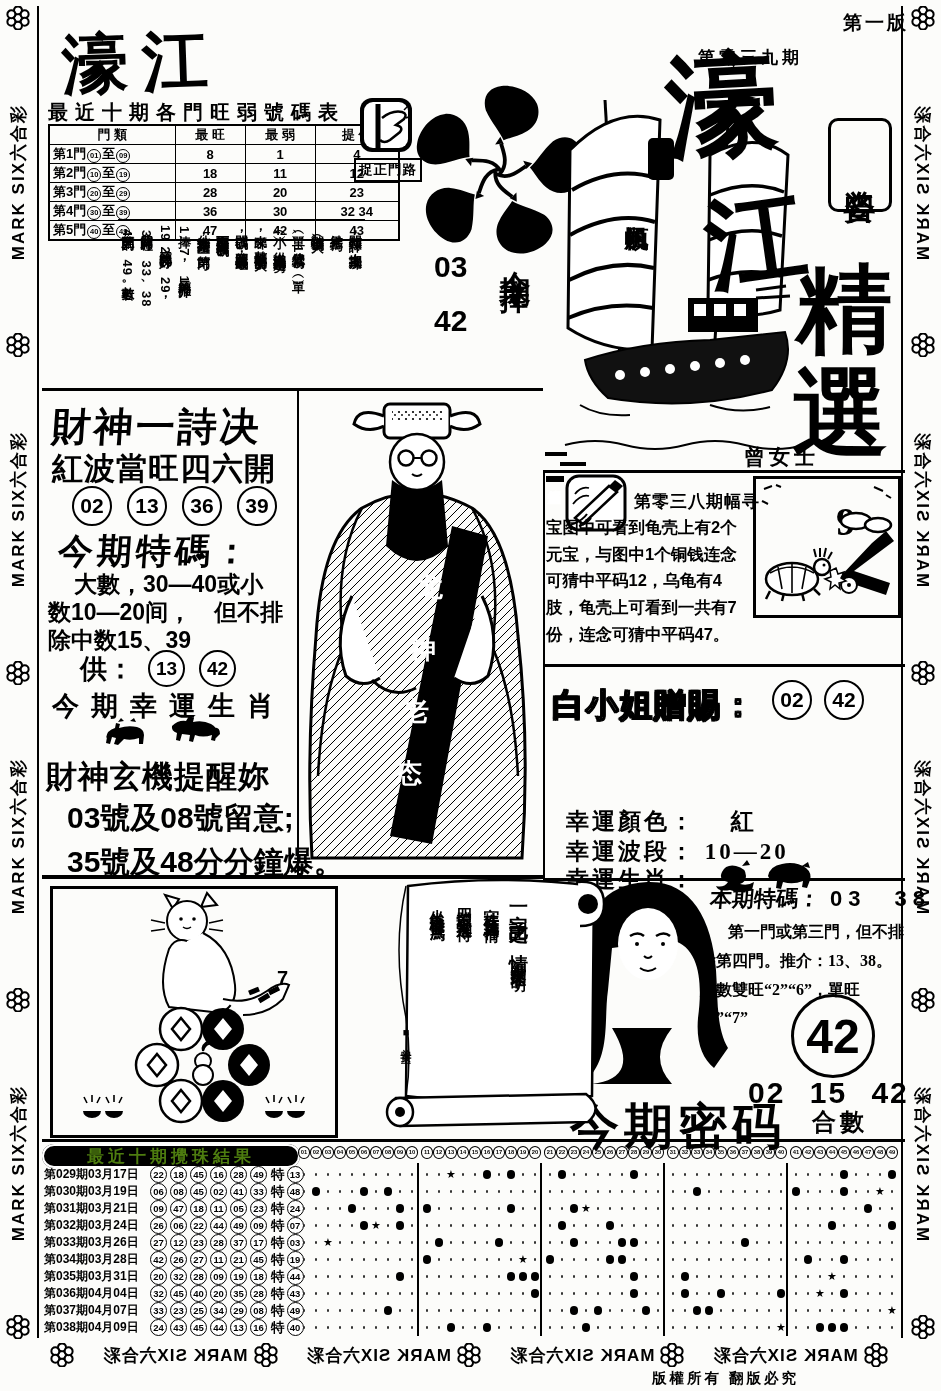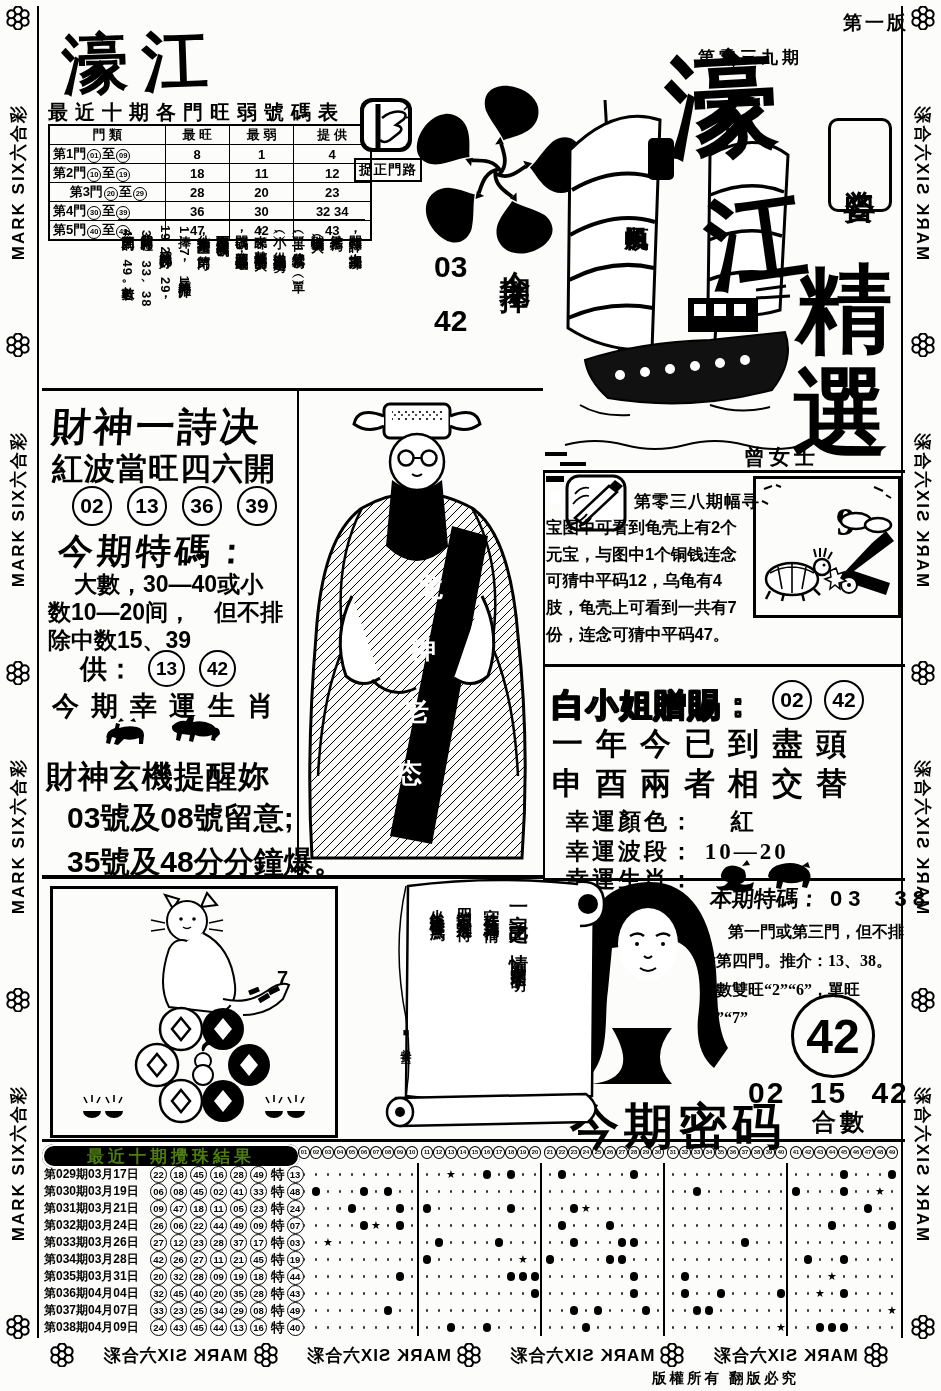--- a/index.html
+++ b/index.html
@@ -14,21 +14,21 @@
   .pre{white-space:pre-line;}
   .line{position:absolute;background:#000;}
   
   .circ{display:inline-flex;align-items:center;justify-content:center;border:2px solid #000;
         border-radius:50%;font-weight:900;background:#fff;}
   .circ.big{width:36px;height:36px;font-size:21px;}
   .circ.mid{width:33px;height:33px;font-size:19px;}
   .tinyc{display:inline-flex;align-items:center;justify-content:center;border:1.2px solid #000;
         border-radius:50%;width:12px;height:12px;font-size:7.5px;font-weight:900;margin:0 1px;}
   
-  table.hot{border-collapse:collapse;width:324px;}
+  table.hot{border-collapse:collapse;width:352px;}
   table.hot td,table.hot th{border:1.8px solid #000;font-size:13px;font-weight:900;
         text-align:center;padding:0;height:16.5px;}
   table.hot{border:2.5px solid #000;}
   
   .bubble{color:#fff;-webkit-text-stroke:1.4px #000;text-shadow:1px 1px 0 #000,-1px 1px 0 #000,1px -1px 0 #000,-1px -1px 0 #000;}
   
   .r-row{display:flex;align-items:center;height:17px;}
   .r-label{width:106px;font-size:12px;font-weight:900;letter-spacing:0;}
   .r-circ{display:inline-flex;align-items:center;justify-content:center;width:15px;height:15px;
           border:1.6px solid #000;border-radius:50%;font-size:9.5px;font-weight:900;margin-right:3px;background:#fff;}
@@ -245,21 +245,21 @@
           <td>1</td>
           <td>4</td>
         </tr>
         <tr>
           <td style="text-align: left; padding-left: 3px;"><span>第2門</span><span class="tinyc">10</span><span>至</span><span class="tinyc">19</span></td>
           <td>18</td>
           <td>11</td>
           <td>12</td>
         </tr>
         <tr>
-          <td style="text-align: center; padding-left: 3px;"><span>第3門</span><span class="tinyc">20</span><span>至</span><span class="tinyc">29</span></td>
+          <td style="text-align: left; padding-left: 3px;"><span>第3門</span><span class="tinyc">20</span><span>至</span><span class="tinyc">29</span></td>
           <td>28</td>
           <td>20</td>
           <td>23</td>
         </tr>
         <tr>
           <td style="text-align: left; padding-left: 3px;"><span>第4門</span><span class="tinyc">30</span><span>至</span><span class="tinyc">39</span></td>
           <td>36</td>
           <td>30</td>
           <td>32 34</td>
         </tr>
@@ -469,22 +469,20 @@
       <path d="M14,112 l-4,8 M28,114 l-2,8 M46,114 l2,8 M58,110 l6,6" stroke="#000" stroke-width="2.5"></path>
       <path d="M74,92 l6,-3 2,6 6,-2 -3,6 5,3 -7,2 1,6 -5,-4 -5,4 1,-7 -6,-3 6,-2 z" fill="#fff" stroke="#000" stroke-width="1.5"></path>
     </svg>
   </div>
 
   <div class="abs b9 bubble" style="left:552px;top:684px;font-size:32px;letter-spacing:2px;">白小姐贈賜：</div>
   <div class="abs" style="left:772px;top:680px;display:flex;gap:12px;">
     <span class="circ big">02</span>
     <span class="circ big">42</span>
   </div>
-  <div class="abs serif b9 pre" style="left:552px;top:724px;font-size:31px;line-height:1.28;letter-spacing:13px;">一年今已到盡頭
-申酉兩者相交替</div>
   <div class="abs serif b9" style="left:566px;top:806px;font-size:23px;letter-spacing:3px;">
     <span>幸運顏色：</span>
     <span style="margin-left:26px;">紅</span>
   </div>
   <div class="abs serif b9" style="left:566px;top:836px;font-size:23px;letter-spacing:3px;font-family:Liberation Serif, serif;">
     <span>幸運波段：</span>
     <span>10—20</span>
   </div>
   <div class="abs serif b9" style="left:566px;top:864px;font-size:23px;letter-spacing:3px;">幸運生肖：</div>
   <svg class="abs" style="left:712px;top:858px;" width="44" height="34" viewBox="0 0 44 34">

